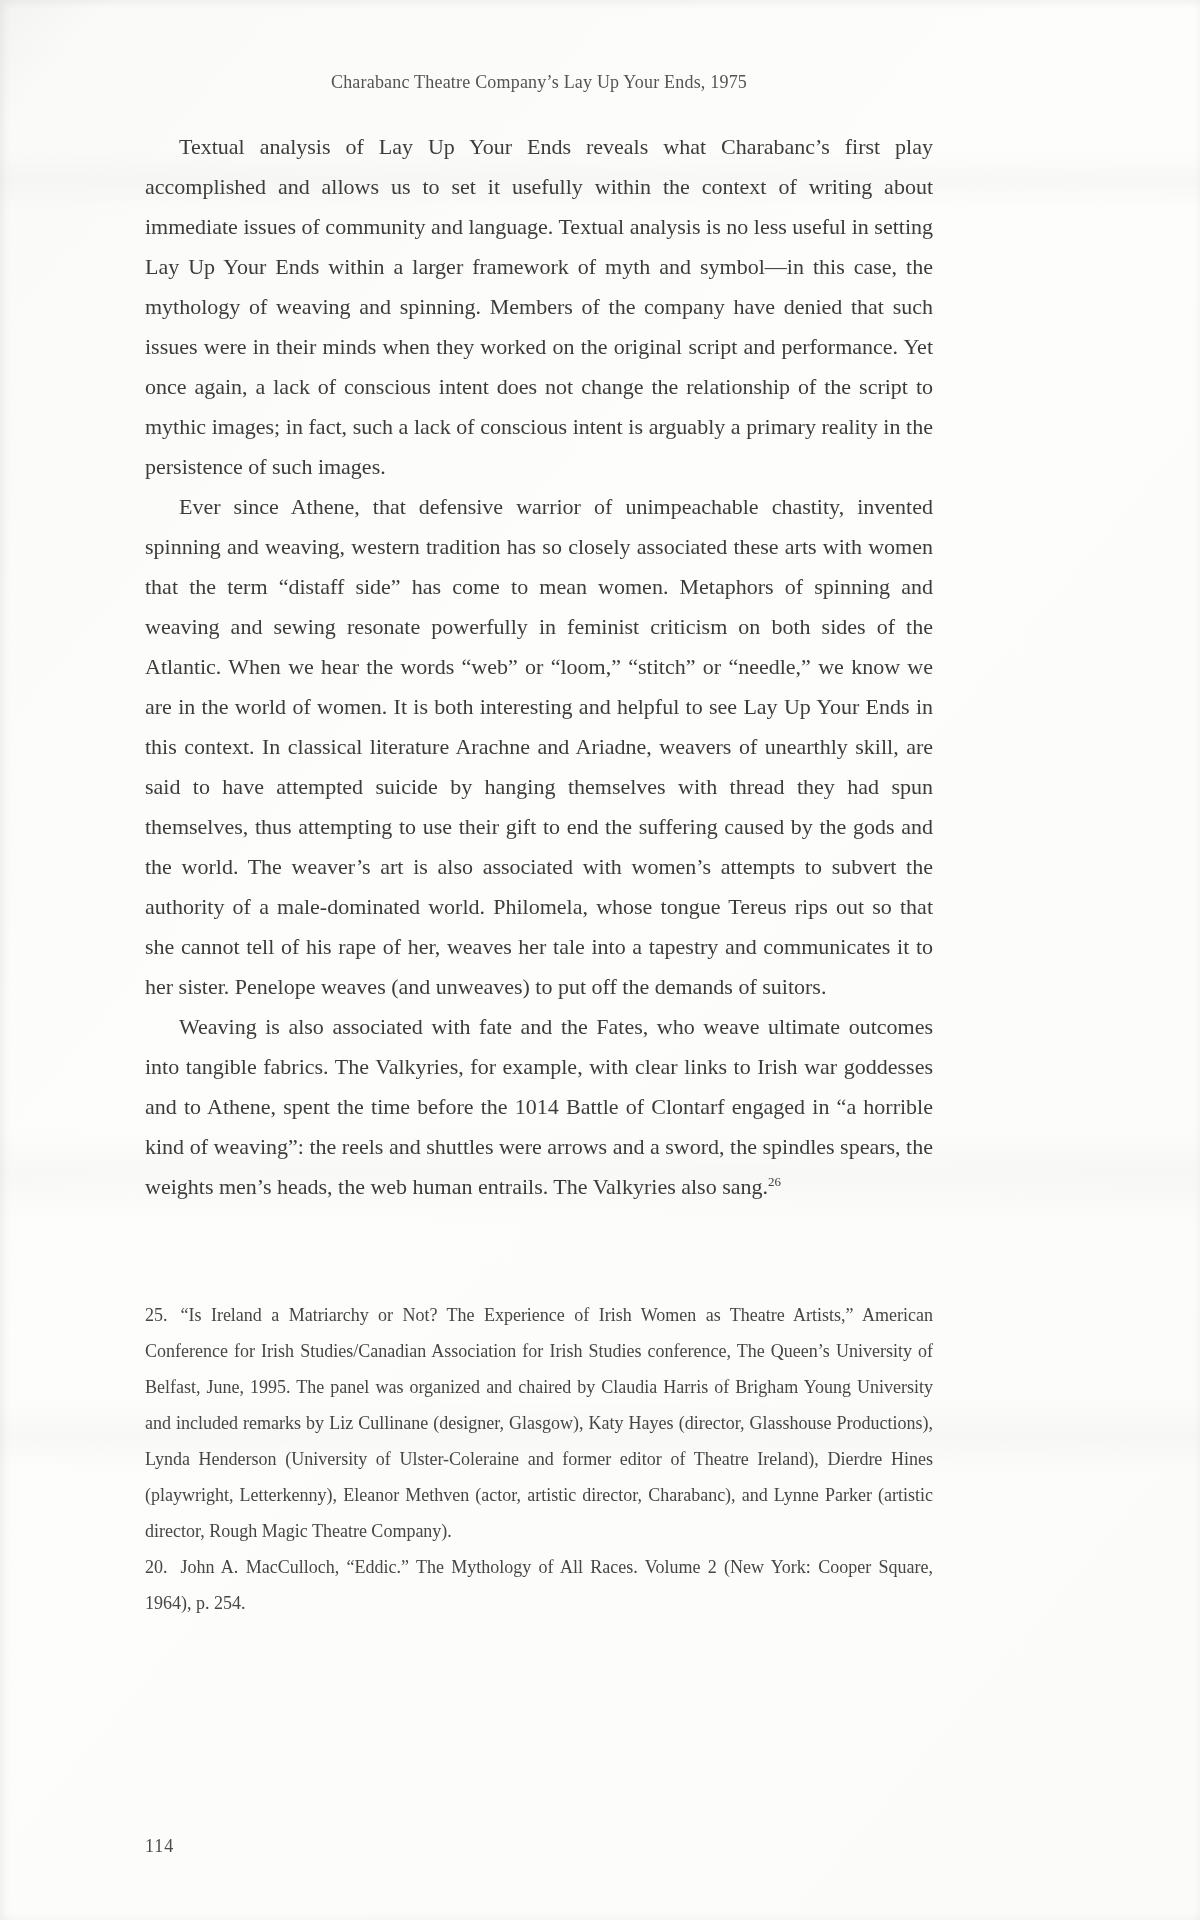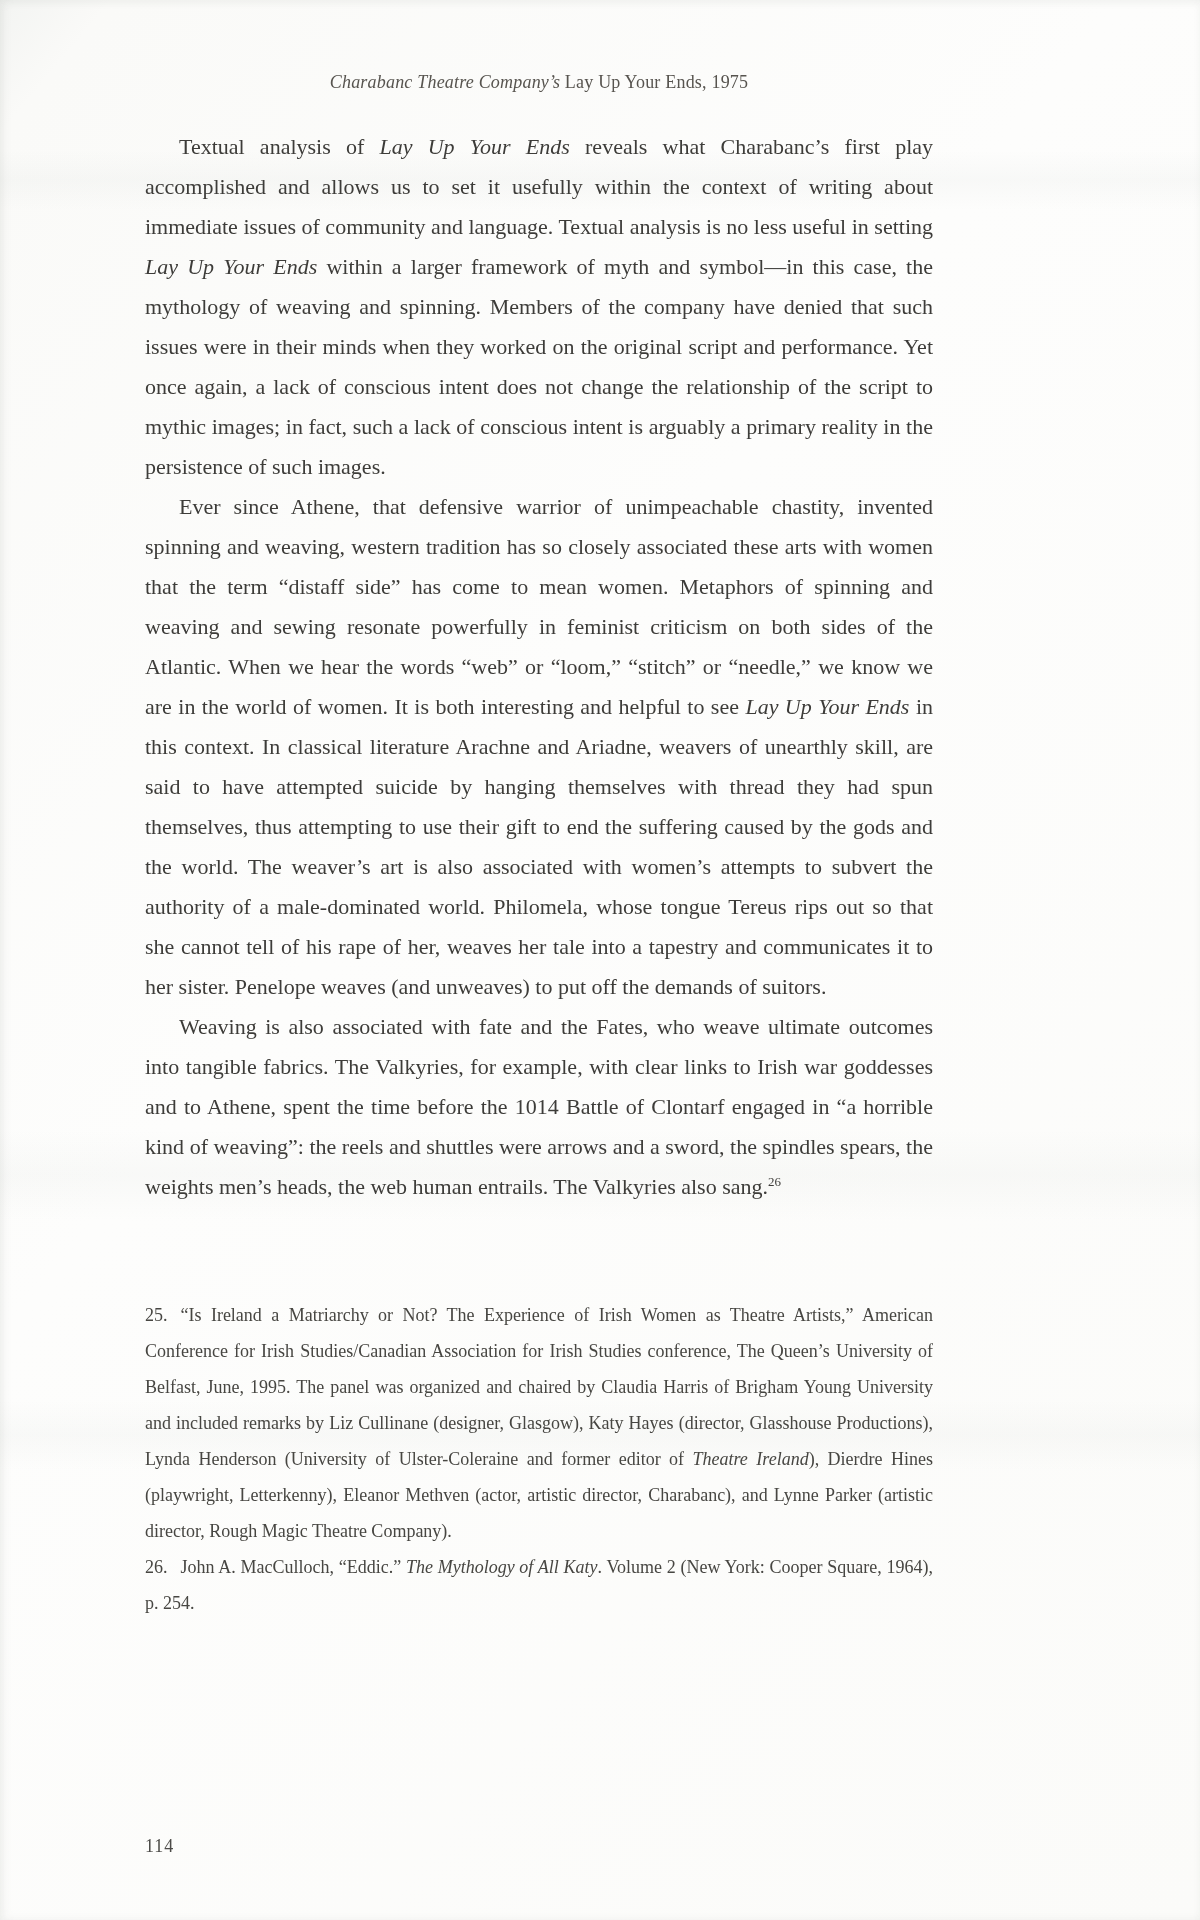--- a/index.html
+++ b/index.html
@@ -34,21 +34,21 @@
   }
 
   .running-head {
     margin-top: 72px;
     text-align: center;
     font-size: 18px;
     color: #57544f;
     letter-spacing: 0.2px;
   }
 
-  .it { font-style: italic; }
+  .it { }
 
   .body-text {
     margin-top: 34px;
     font-size: 22px;
     line-height: 40px;
     color: #3d3c39;
     text-align: justify;
   }
   .body-text p.indent { text-indent: 34px; }
   .body-text p.no-indent { text-indent: 0; }
@@ -98,21 +98,21 @@
       <p class="indent"><span>Textual analysis of </span><span class="it">Lay Up Your Ends</span><span> reveals what Charabanc’s first play accomplished and allows us to set it usefully within the context of writing about immediate issues of community and language. Textual analysis is no less useful in setting </span><span class="it">Lay Up Your Ends</span><span> within a larger framework of myth and symbol—in this case, the mythology of weaving and spinning. Members of the company have denied that such issues were in their minds when they worked on the original script and performance. Yet once again, a lack of conscious intent does not change the relationship of the script to mythic images; in fact, such a lack of conscious intent is arguably a primary reality in the persistence of such images.</span></p>
       <p class="indent"><span>Ever since Athene, that defensive warrior of unimpeachable chastity, invented spinning and weaving, western tradition has so closely associated these arts with women that the term “distaff side” has come to mean women. Metaphors of spinning and weaving and sewing resonate powerfully in feminist criticism on both sides of the Atlantic. When we hear the words “web” or “loom,” “stitch” or “needle,” we know we are in the world of women. It is both interesting and helpful to see </span><span class="it">Lay Up Your Ends</span><span> in this context. In classical literature Arachne and Ariadne, weavers of unearthly skill, are said to have attempted suicide by hanging themselves with thread they had spun themselves, thus attempting to use their gift to end the suffering caused by the gods and the world. The weaver’s art is also associated with women’s attempts to subvert the authority of a male-dominated world. Philomela, whose tongue Tereus rips out so that she cannot tell of his rape of her, weaves her tale into a tapestry and communicates it to her sister. Penelope weaves (and unweaves) to put off the demands of suitors.</span></p>
       <p class="indent"><span>Weaving is also associated with fate and the Fates, who weave ultimate outcomes into tangible fabrics. The Valkyries, for example, with clear links to Irish war goddesses and to Athene, spent the time before the 1014 Battle of Clontarf engaged in “a horrible kind of weaving”: the reels and shuttles were arrows and a sword, the spindles spears, the weights men’s heads, the web human entrails. The Valkyries also sang.</span><sup>26</sup></p>
     </div>
 
     <div class="footnotes">
       <p>
         <span class="fn-num">25.</span><span><span>“Is Ireland a Matriarchy or Not? The Experience of Irish Women as Theatre Artists,” American Conference for Irish Studies/Canadian Association for Irish Studies conference, The Queen’s University of Belfast, June, 1995. The panel was organized and chaired by Claudia Harris of Brigham Young University and included remarks by Liz Cullinane (designer, Glasgow), Katy Hayes (director, Glasshouse Productions), Lynda Henderson (University of Ulster-Coleraine and former editor of </span><span class="it">Theatre Ireland</span><span>), Dierdre Hines (playwright, Letterkenny), Eleanor Methven (actor, artistic director, Charabanc), and Lynne Parker (artistic director, Rough Magic Theatre Company).</span></span>
       </p>
       <p>
-        <span class="fn-num">26.</span><span><span>John A. MacCulloch, “Eddic.” </span><span class="it">The Mythology of All Katy</span><span>. Volume 2 (New York: Cooper Square, 1964), p. 254.</span></span>
+        <span class="fn-num">20.</span><span><span>John A. MacCulloch, “Eddic.” </span><span class="it">The Mythology of All Races</span><span>. Volume 2 (New York: Cooper Square, 1964), p. 254.</span></span>
       </p>
     </div>
 
   </div>
 
   <div class="page-number">114</div>
 
 </div>
 
 </body></html>

